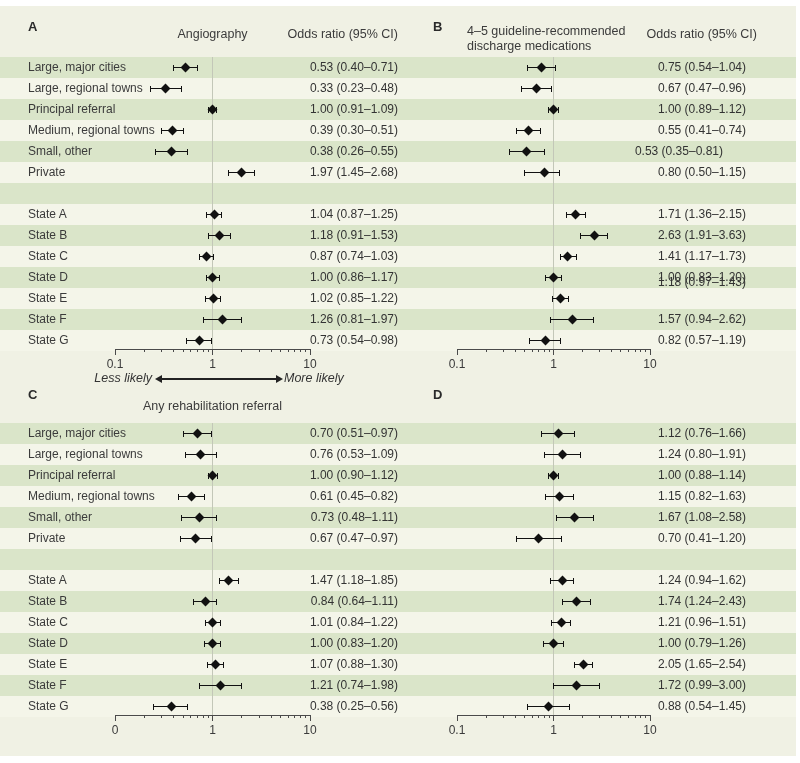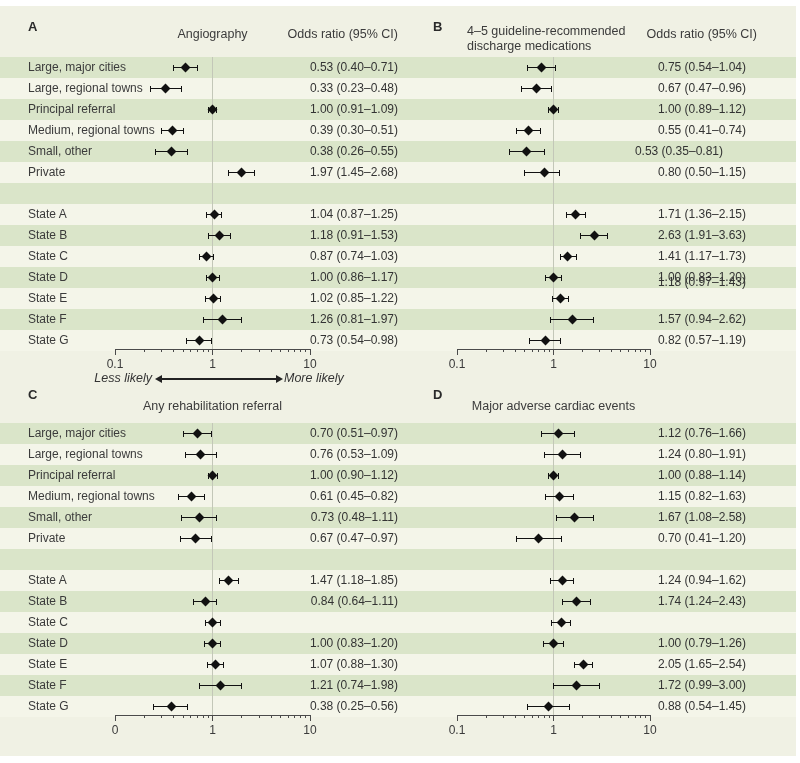--- a/index.html
+++ b/index.html
@@ -285,20 +285,21 @@
       <div style="position: absolute; left: 193.603px; top: 601px; width: 23.3164px; height: 1px; background: rgb(17, 17, 17);"></div>
       <div style="position: absolute; left: 193.103px; top: 598.5px; width: 1px; height: 6px; background: rgb(17, 17, 17);"></div>
       <div style="position: absolute; left: 216.419px; top: 598.5px; width: 1px; height: 6px; background: rgb(17, 17, 17);"></div>
       <div style="position: absolute; left: 201.617px; top: 598px; width: 7px; height: 7px; background: rgb(17, 17, 17); transform: rotate(45deg);"></div>
       <div style="position: absolute; left: 268px; top: 591px; width: 130px; height: 21px; line-height: 21px; text-align: right; font-size: 12px; color: rgb(51, 51, 51);">0.84 (0.64–1.11)</div>
       <div style="position: absolute; left: 28px; top: 612px; height: 21px; line-height: 21px; font-size: 12px; color: rgb(59, 59, 59);">State C</div>
       <div style="position: absolute; left: 205.117px; top: 622px; width: 15.8029px; height: 1px; background: rgb(17, 17, 17);"></div>
       <div style="position: absolute; left: 204.617px; top: 619.5px; width: 1px; height: 6px; background: rgb(17, 17, 17);"></div>
       <div style="position: absolute; left: 220.42px; top: 619.5px; width: 1px; height: 6px; background: rgb(17, 17, 17);"></div>
       <div style="position: absolute; left: 209.421px; top: 619px; width: 7px; height: 7px; background: rgb(17, 17, 17); transform: rotate(45deg);"></div>
+      <div style="position: absolute; left: 268px; top: 612px; width: 130px; height: 21px; line-height: 21px; text-align: right; font-size: 12px; color: rgb(51, 51, 51);">1.01 (0.84–1.22)</div>
       <div style="position: absolute; left: 28px; top: 633px; height: 21px; line-height: 21px; font-size: 12px; color: rgb(59, 59, 59);">State D</div>
       <div style="position: absolute; left: 204.61px; top: 643px; width: 15.6101px; height: 1px; background: rgb(17, 17, 17);"></div>
       <div style="position: absolute; left: 204.11px; top: 640.5px; width: 1px; height: 6px; background: rgb(17, 17, 17);"></div>
       <div style="position: absolute; left: 219.72px; top: 640.5px; width: 1px; height: 6px; background: rgb(17, 17, 17);"></div>
       <div style="position: absolute; left: 209px; top: 640px; width: 7px; height: 7px; background: rgb(17, 17, 17); transform: rotate(45deg);"></div>
       <div style="position: absolute; left: 268px; top: 633px; width: 130px; height: 21px; line-height: 21px; text-align: right; font-size: 12px; color: rgb(51, 51, 51);">1.00 (0.83–1.20)</div>
       <div style="position: absolute; left: 28px; top: 654px; height: 21px; line-height: 21px; font-size: 12px; color: rgb(59, 59, 59);">State E</div>
       <div style="position: absolute; left: 207.087px; top: 664px; width: 16.5224px; height: 1px; background: rgb(17, 17, 17);"></div>
       <div style="position: absolute; left: 206.587px; top: 661.5px; width: 1px; height: 6px; background: rgb(17, 17, 17);"></div>
       <div style="position: absolute; left: 223.109px; top: 661.5px; width: 1px; height: 6px; background: rgb(17, 17, 17);"></div>
@@ -377,20 +378,21 @@
       <div style="position: absolute; left: 616px; top: 570px; width: 130px; height: 21px; line-height: 21px; text-align: right; font-size: 12px; color: rgb(51, 51, 51);">1.24 (0.94–1.62)</div>
       <div style="position: absolute; left: 562.515px; top: 601px; width: 28.1958px; height: 1px; background: rgb(17, 17, 17);"></div>
       <div style="position: absolute; left: 562.015px; top: 598.5px; width: 1px; height: 6px; background: rgb(17, 17, 17);"></div>
       <div style="position: absolute; left: 590.211px; top: 598.5px; width: 1px; height: 6px; background: rgb(17, 17, 17);"></div>
       <div style="position: absolute; left: 573.213px; top: 598px; width: 7px; height: 7px; background: rgb(17, 17, 17); transform: rotate(45deg);"></div>
       <div style="position: absolute; left: 616px; top: 591px; width: 130px; height: 21px; line-height: 21px; text-align: right; font-size: 12px; color: rgb(51, 51, 51);">1.74 (1.24–2.43)</div>
       <div style="position: absolute; left: 551.789px; top: 622px; width: 18.9821px; height: 1px; background: rgb(17, 17, 17);"></div>
       <div style="position: absolute; left: 551.289px; top: 619.5px; width: 1px; height: 6px; background: rgb(17, 17, 17);"></div>
       <div style="position: absolute; left: 570.271px; top: 619.5px; width: 1px; height: 6px; background: rgb(17, 17, 17);"></div>
       <div style="position: absolute; left: 557.989px; top: 619px; width: 7px; height: 7px; background: rgb(17, 17, 17); transform: rotate(45deg);"></div>
+      <div style="position: absolute; left: 616px; top: 612px; width: 130px; height: 21px; line-height: 21px; text-align: right; font-size: 12px; color: rgb(51, 51, 51);">1.21 (0.96–1.51)</div>
       <div style="position: absolute; left: 543.621px; top: 643px; width: 19.5647px; height: 1px; background: rgb(17, 17, 17);"></div>
       <div style="position: absolute; left: 543.121px; top: 640.5px; width: 1px; height: 6px; background: rgb(17, 17, 17);"></div>
       <div style="position: absolute; left: 562.686px; top: 640.5px; width: 1px; height: 6px; background: rgb(17, 17, 17);"></div>
       <div style="position: absolute; left: 550px; top: 640px; width: 7px; height: 7px; background: rgb(17, 17, 17); transform: rotate(45deg);"></div>
       <div style="position: absolute; left: 616px; top: 633px; width: 130px; height: 21px; line-height: 21px; text-align: right; font-size: 12px; color: rgb(51, 51, 51);">1.00 (0.79–1.26)</div>
       <div style="position: absolute; left: 574.487px; top: 664px; width: 18.0793px; height: 1px; background: rgb(17, 17, 17);"></div>
       <div style="position: absolute; left: 573.987px; top: 661.5px; width: 1px; height: 6px; background: rgb(17, 17, 17);"></div>
       <div style="position: absolute; left: 592.066px; top: 661.5px; width: 1px; height: 6px; background: rgb(17, 17, 17);"></div>
       <div style="position: absolute; left: 580.084px; top: 661px; width: 7px; height: 7px; background: rgb(17, 17, 17); transform: rotate(45deg);"></div>
       <div style="position: absolute; left: 616px; top: 654px; width: 130px; height: 21px; line-height: 21px; text-align: right; font-size: 12px; color: rgb(51, 51, 51);">2.05 (1.65–2.54)</div>
@@ -435,20 +437,19 @@
 
   <div class="abs panel-letter" style="left:433px;top:19px;">B</div>
   <div class="abs panel-title panel-title--b" style="left:467px;top:24px;width:185px;">4–5 guideline-recommended
 discharge medications</div>
   <div class="abs or-header" style="left:600px;top:27px;width:157px;">Odds ratio (95% CI)</div>
 
   <div class="abs panel-letter" style="left:28px;top:387px;">C</div>
   <div class="abs panel-title" style="left:115px;top:399px;width:195px;">Any rehabilitation referral</div>
 
   <div class="abs panel-letter" style="left:433px;top:387px;">D</div>
-  <div class="abs panel-title" style="left:457px;top:399px;width:193px;">Major adverse cardiac events</div>
 
   <div class="abs footer-label" style="left:60px;top:371px;width:92px;text-align:right;">Less likely</div>
   <div class="abs" style="left:160px;top:378px;width:118px;height:1.5px;background:#222;"></div>
   <div class="abs" style="left:155px;top:375px;width:0;height:0;border-top:4px solid transparent;border-bottom:4px solid transparent;border-right:7px solid #222;"></div>
   <div class="abs" style="left:276px;top:375px;width:0;height:0;border-top:4px solid transparent;border-bottom:4px solid transparent;border-left:7px solid #222;"></div>
   <div class="abs footer-label" style="left:284px;top:371px;">More likely</div>
 </div>
 
 </body></html>

